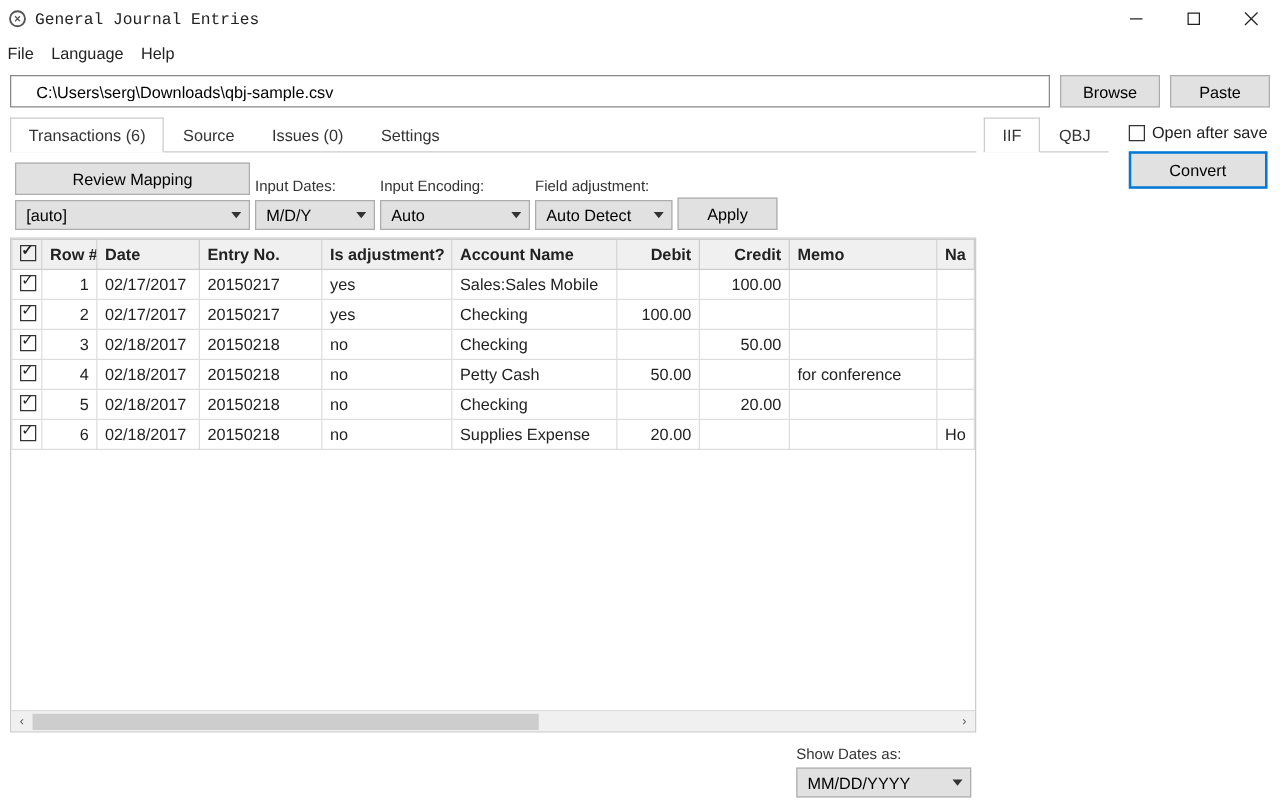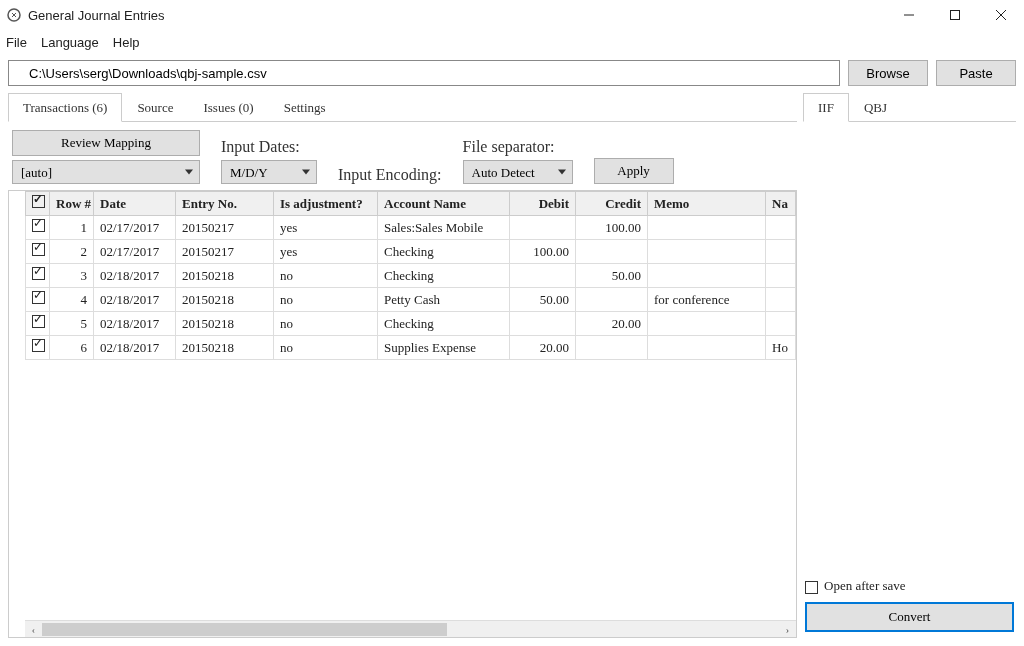--- a/index.html
+++ b/index.html
@@ -19,21 +19,21 @@
     display: flex;
     align-items: center;
     padding: 0 0 0 6px;
     background: #fff;
   }
   .titlebar .app-icon {
     width: 16px; height: 16px;
     margin-right: 6px;
     display: inline-flex; align-items: center; justify-content: center;
   }
-  .titlebar .title { flex: 0 0 auto; font-size: 13px; }
+  .titlebar .title { flex: 0 0 auto; font-size: 13px; font-family: Liberation Mono, monospace; }
   .titlebar .spacer { flex: 1; }
   .win-controls { display: flex; }
   .win-btn {
     width: 46px; height: 30px;
     display: flex; align-items: center; justify-content: center;
     font-size: 14px;
   }
   .win-btn svg { width: 12px; height: 12px; }
   
   .menubar {
@@ -69,24 +69,23 @@
     font-family: inherit;
     font-size: 13px;
     cursor: pointer;
   }
   
   .body-area {
     display: flex;
     height: calc(646px - 30px - 24px - 38px);
     padding: 0 8px 8px 8px;
     gap: 6px;
-    font-family: Liberation Serif, serif;
   }
   .left-pane { flex: 1; display: flex; flex-direction: column; }
-  .right-pane { width: 230px; display: flex; flex-direction: column; }
+  .right-pane { width: 230px; display: flex; flex-direction: row; }
   
   .tabs {
     display: flex;
     align-items: flex-end;
     height: 30px;
     border-bottom: 1px solid #ccc;
     position: relative;
   }
   .tab {
     padding: 6px 14px 5px 14px;
@@ -103,26 +102,26 @@
   .tab.active {
     background: #fff;
     border-color: #ccc;
     border-bottom: 1px solid #fff;
   }
   .tab.inactive { background: transparent; border: 1px solid transparent; }
   
   .trans-toolbar {
     display: flex;
     align-items: flex-end;
-    gap: 21px;
+    gap: 4px;
     padding: 8px 4px 6px 4px;
     flex-wrap: wrap;
   }
   .col-stack { display: flex; flex-direction: column; gap: 4px; }
-  .lbl { font-size: 16px; color: #333; }
+  .lbl { font-size: 12px; color: #333; }
   .select {
     height: 24px;
     background: #e1e1e1;
     border: 1px solid #adadad;
     font-family: inherit;
     font-size: 13px;
     padding: 0 22px 0 8px;
     appearance: none;
     position: relative;
   }
@@ -139,21 +138,20 @@
     pointer-events: none;
   }
   
   .table-wrap {
     flex: 1;
     border: 1px solid #ccc;
     overflow: hidden;
     position: relative;
     display: flex;
     flex-direction: column;
-    padding-left: 16px;
   }
   table {
     border-collapse: collapse;
     width: 100%;
     table-layout: fixed;
   }
   th, td {
     border: 1px solid #ddd;
     padding: 3px 6px;
     font-size: 13px;
@@ -300,23 +298,24 @@
       <div class="col-stack">
         <button class="btn" style="min-width:130px">Review Mapping</button>
         <span class="select-wrap"><select class="select" style="width:188px"><option>[auto]</option></select></span>
       </div>
       <div class="col-stack">
         <span class="lbl">Input Dates:</span>
         <span class="select-wrap"><select class="select" style="width:96px"><option>M/D/Y</option></select></span>
       </div>
       <div class="col-stack">
         <span class="lbl">Input Encoding:</span>
+        <span class="select-wrap"><select class="select" style="width:120px"><option>Auto</option></select></span>
       </div>
       <div class="col-stack">
-        <span class="lbl">File separator:</span>
+        <span class="lbl">Field adjustment:</span>
         <span class="select-wrap"><select class="select" style="width:110px"><option>Auto Detect</option></select></span>
       </div>
       <div class="col-stack">
         <span class="lbl">&nbsp;</span>
         <button class="btn">Apply</button>
       </div>
     </div>
 
     <div class="table-wrap">
       <div class="table-body-area">
@@ -426,20 +425,26 @@
       <div class="hscroll">
         <div class="arrow">‹</div>
         <div class="track">
             <div class="thumb"></div>
           </div>
         <div class="arrow">›</div>
       </div>
       <span class="splitter-handle">◦</span>
     </div>
 
+    <div class="left-bottom">
+      <div class="col-stack" style="align-items:flex-start">
+        <span class="lbl">Show Dates as:</span>
+        <span class="select-wrap"><select class="select" style="width:140px"><option>MM/DD/YYYY</option></select></span>
+      </div>
+    </div>
   </div>
 
   <div class="right-pane">
     <div class="right-tabs" id="right-tabs">
         <div class="tab active">IIF</div>
         <div class="tab inactive">QBJ</div>
       </div>
     <div class="right-body"></div>
     <div class="right-bottom">
       <div class="checkbox-row">

